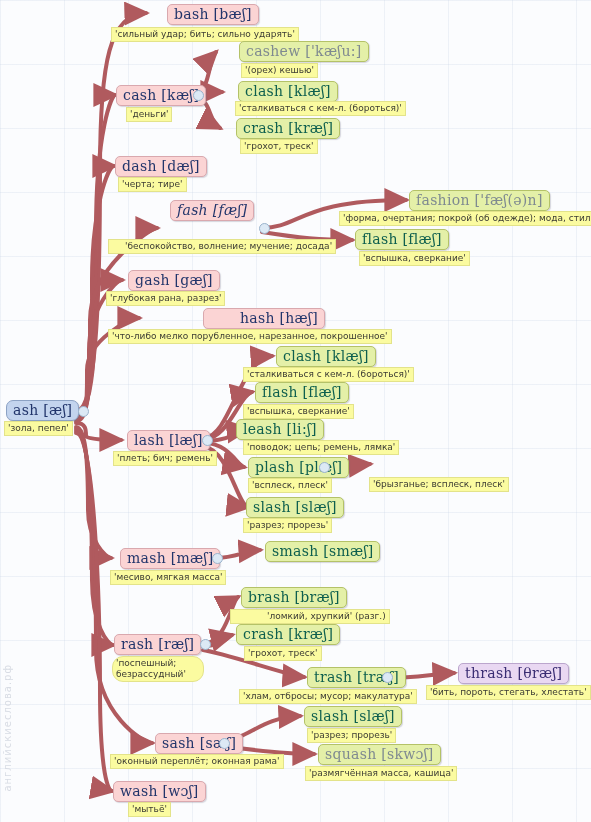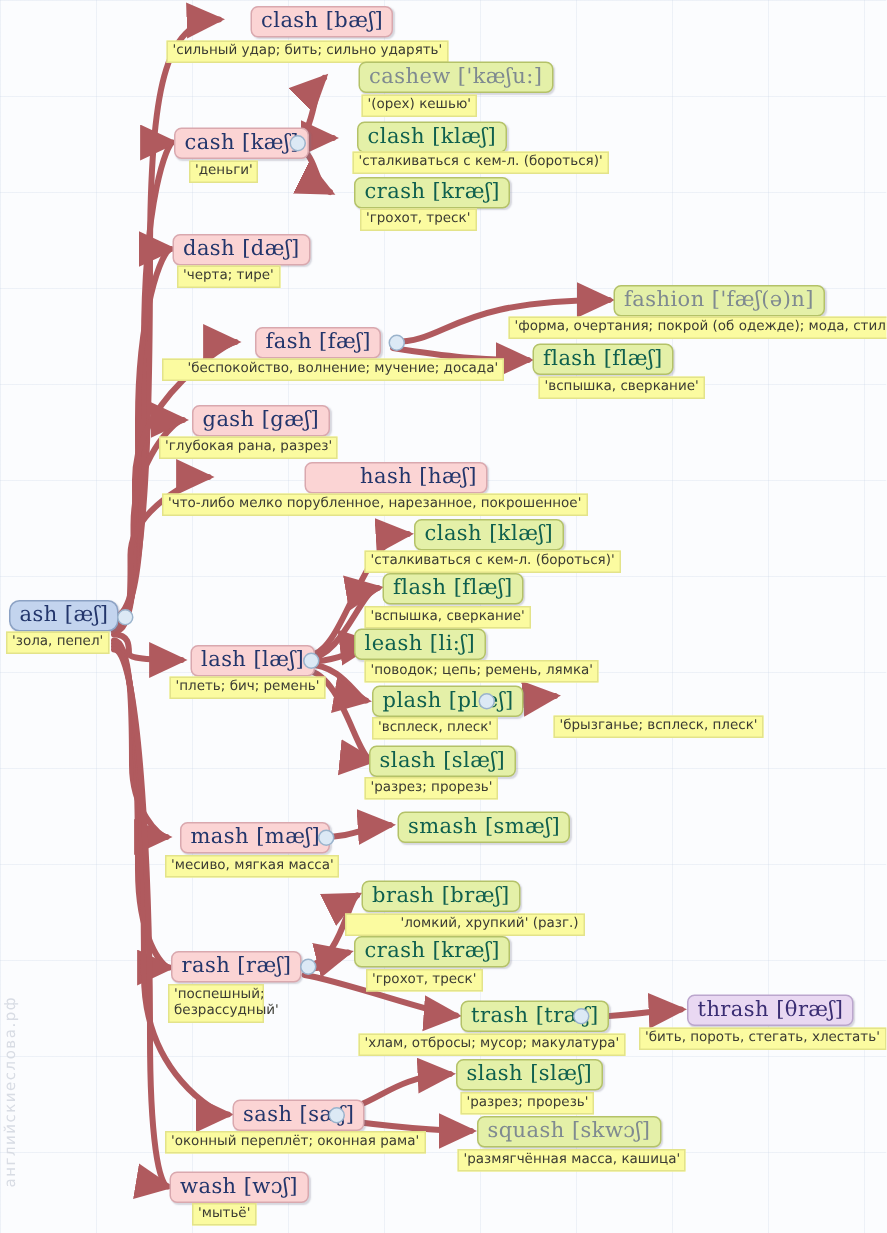--- a/index.html
+++ b/index.html
@@ -48,21 +48,21 @@
     background:#fbfba0;
     border:1px solid #e3e38a;
     color:#3b3b33;
     font-size:9px;
     line-height:11px;
     padding:1px 3px;
     white-space:nowrap;
     font-family:"DejaVu Sans","Liberation Sans",sans-serif;
     box-sizing:border-box;
   }
-  .gloss.two{white-space:normal;width:64px;}
+  .gloss.two{white-space:normal;width:92px;border-radius:11px;}
 
   
   .knob{
     position:absolute;width:9px;height:9px;border-radius:50%;
     background:#dce9f5;border:1px solid #9ab3cc;
   }
   
   .watermark{
     position:absolute;left:2px;top:664px;
     writing-mode:vertical-rl;transform:rotate(180deg);
@@ -121,21 +121,21 @@
 
       <path d="M222,740 C250,740 258,718 300,716"></path>
       <path d="M222,746 C252,750 288,754 314,754"></path>
     </g>
   </svg>
 
   <div class="node root" style="left:6px;top:400px;"><span>ash [æʃ]</span></div>
   <div class="knob" style="left:78px;top:406px;"></div>
   <div class="gloss" style="left:4px;top:421px;">'зола, пепел'</div>
 
-  <div class="node lvl1" style="left:167px;top:4px;"><span>clash [bæʃ]</span></div>
+  <div class="node lvl1" style="left:167px;top:4px;"><span>bash [bæʃ]</span></div>
   <div class="gloss" style="left:111px;top:27px;">'сильный удар; бить; сильно ударять'</div>
 
   <div class="node lvl2 muted" style="left:239px;top:41px;"><span>cashew ['kæʃu:]</span></div>
   <div class="gloss" style="left:241px;top:63px;">'(орех) кешью'</div>
 
   <div class="node lvl1" style="left:116px;top:85px;"><span>cash [kæʃ]</span></div>
   <div class="knob" style="left:193px;top:90px;"></div>
   <div class="gloss" style="left:126px;top:107px;">'деньги'</div>
 
   <div class="node lvl2" style="left:238px;top:81px;"><span>clash [klæʃ]</span></div>
@@ -143,21 +143,21 @@
 
   <div class="node lvl2" style="left:236px;top:118px;"><span>crash [kræʃ]</span></div>
   <div class="gloss" style="left:240px;top:139px;">'грохот, треск'</div>
 
   <div class="node lvl1" style="left:115px;top:156px;"><span>dash [dæʃ]</span></div>
   <div class="gloss" style="left:118px;top:177px;">'черта; тире'</div>
 
   <div class="node lvl2 muted" style="left:409px;top:190px;"><span>fashion ['fæʃ(ə)n]</span></div>
   <div class="gloss" style="left:339px;top:211px;">'форма, очертания; покрой (об одежде); мода, стиль'</div>
 
-  <div class="node lvl1" style="left:170px;top:218px;"><span>fash [fæʃ]</span></div>
+  <div class="node lvl1" style="left:170px;top:200px;font-style:italic;"><span>fash [fæʃ]</span></div>
   <div class="knob" style="left:259px;top:223px;"></div>
   <div class="gloss" style="left:108px;top:239px;padding-left:16px;">'беспокойство, волнение; мучение; досада'</div>
 
   <div class="node lvl2" style="left:355px;top:229px;"><span>flash [flæʃ]</span></div>
   <div class="gloss" style="left:359px;top:251px;">'вспышка, сверкание'</div>
 
   <div class="node lvl1" style="left:128px;top:270px;"><span>gash [gæʃ]</span></div>
   <div class="gloss" style="left:106px;top:291px;">'глубокая рана, разрез'</div>
 
   <div class="node lvl1" style="left:203px;top:308px;padding-left:36px;"><span>hash [hæʃ]</span></div>

